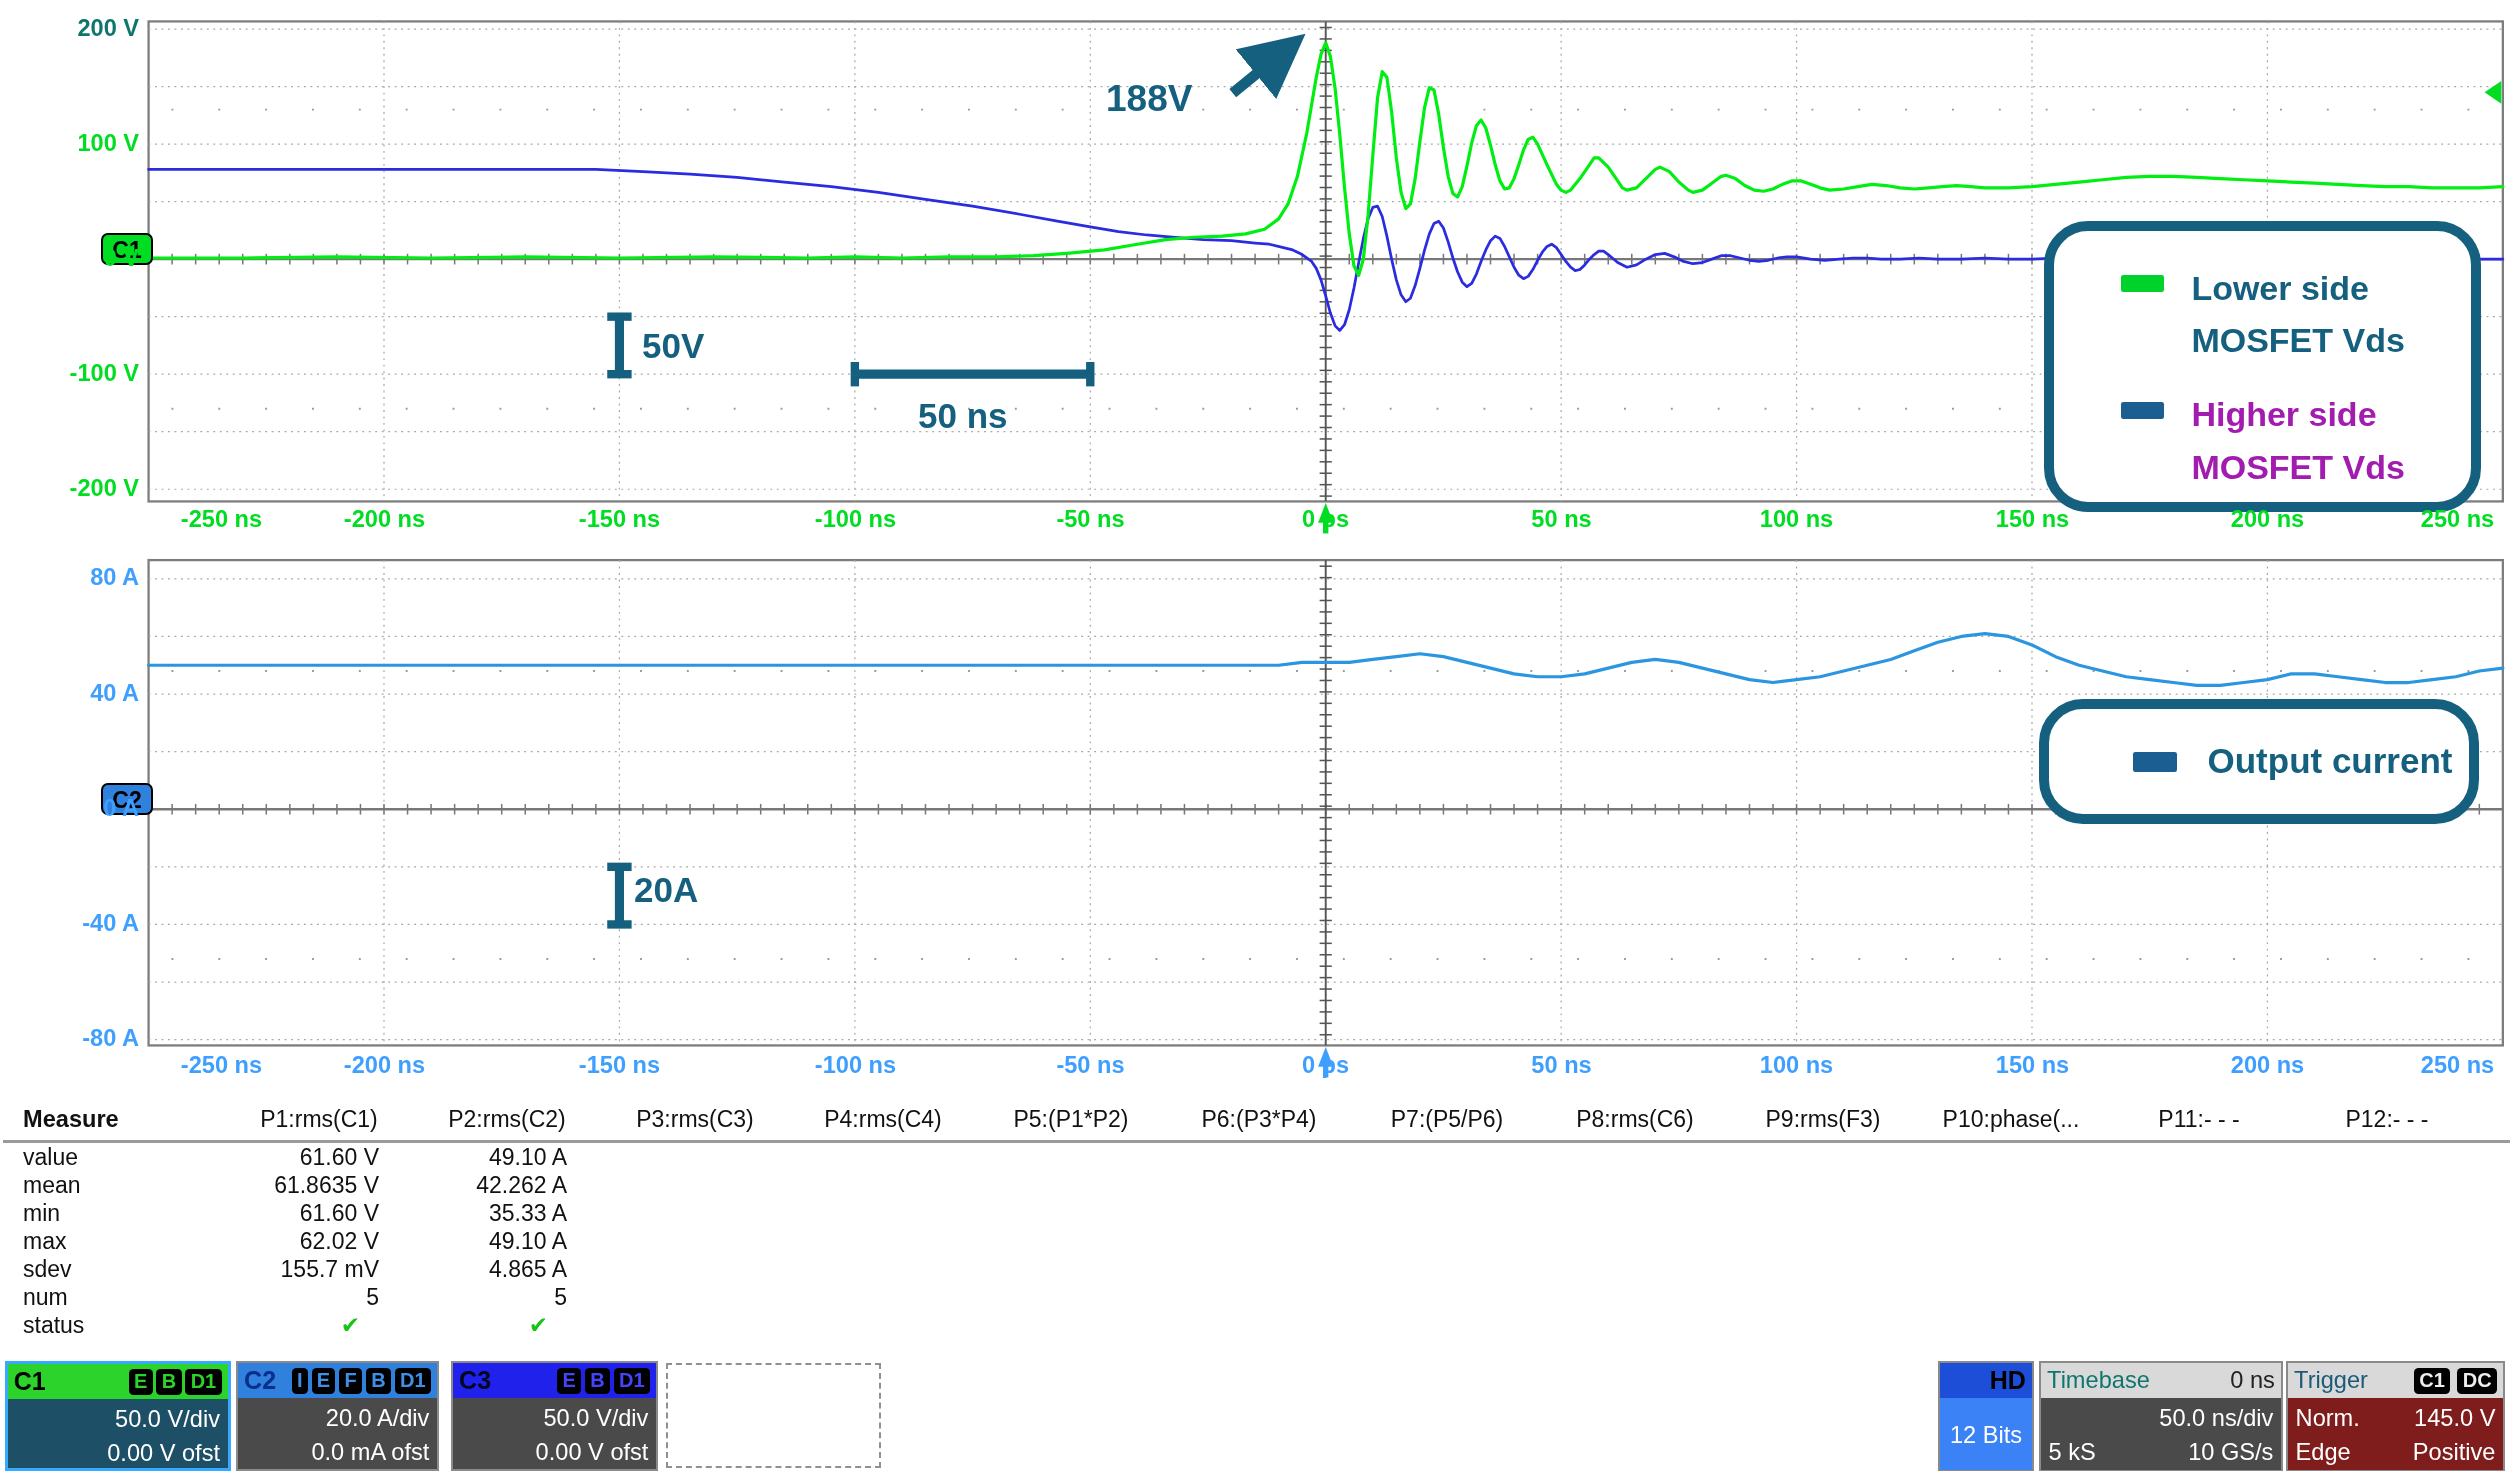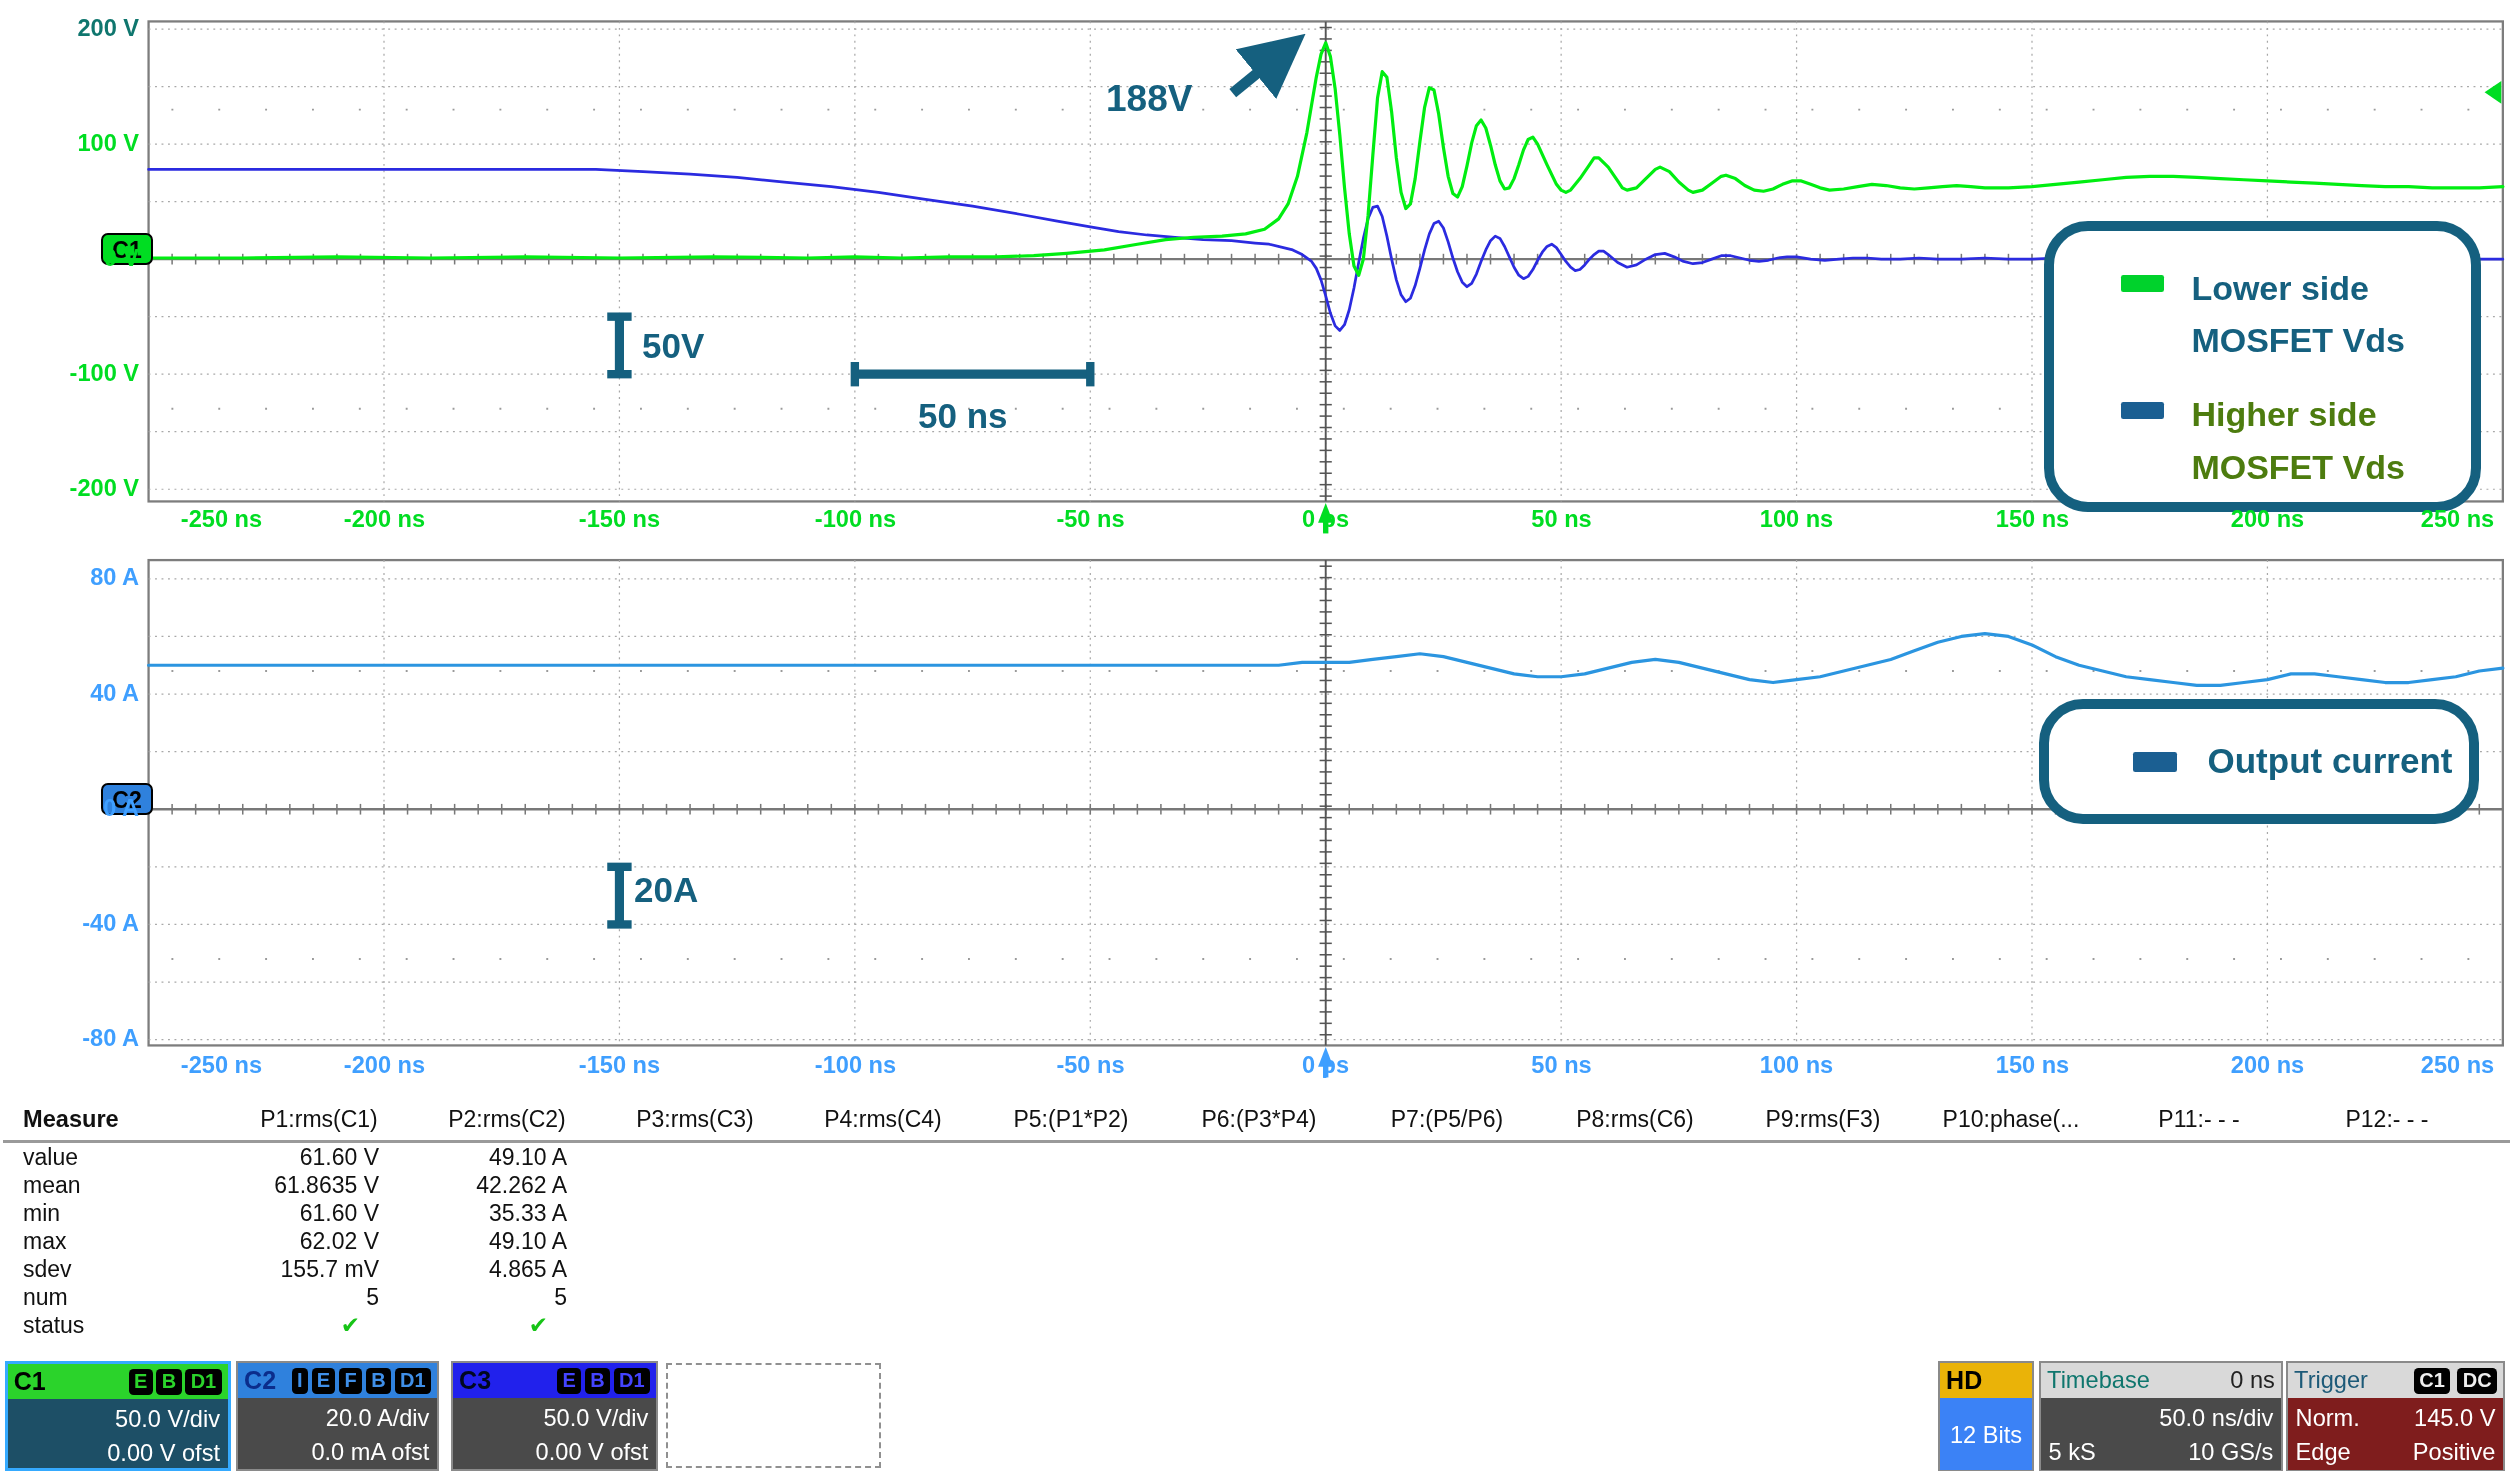--- a/index.html
+++ b/index.html
@@ -402,21 +402,21 @@
   <div class="anno" id="anno-hbar" style="left: 918px; top: 396px; color: rgb(21, 96, 127);">50 ns</div>
   <div class="anno" id="anno-ibar" style="left: 634px; top: 870px; color: rgb(21, 96, 127);">20A</div>
 
   <div class="legend" id="legend-vds" style="left: 2044px; top: 221px; width: 437px; height: 291px; padding: 30.5px 0px 0px 67px; border: 10px solid rgb(21, 96, 127);">
     <div class="legend-item">
       <span class="swatch" id="sw-lower" style="width: 43px; height: 17px; margin: 13.7px 27.4px 0px 0px; background: rgb(0, 210, 44);"></span>
       <span class="legend-text" style="color: rgb(21, 96, 127);"><span>Lower side</span><br><span>MOSFET Vds</span></span>
     </div>
     <div class="legend-item" style="margin-top:21.3px;">
       <span class="swatch" id="sw-higher" style="width: 43px; height: 17px; margin: 13.7px 27.4px 0px 0px; background: rgb(27, 95, 146);"></span>
-      <span class="legend-text" style="color: #4d7c0f;"><span>Higher side</span><br><span>MOSFET Vds</span></span>
+      <span class="legend-text" style="color: #a21caf;"><span>Higher side</span><br><span>MOSFET Vds</span></span>
     </div>
   </div>
 
   <div class="legend" id="legend-current" style="left: 2039px; top: 699px; width: 440px; height: 125px; display: flex; align-items: center; padding-left: 84px; border: 10px solid rgb(21, 96, 127);">
     <span class="swatch" id="sw-current" style="width: 44px; height: 20px; margin-right: 30.5px; background: rgb(27, 95, 146);"></span>
     <span class="legend-text" style="font-size: 35px; color: rgb(21, 96, 127);">Output current</span>
   </div>
 
   <div id="measure">
       <div class="mrow mhead">
@@ -569,21 +569,21 @@
         </div>
         <div class="dbody">
           <div class="right-line">50.0 V/div</div>
           <div class="right-line">0.00 V ofst</div>
         </div>
       </div>
     </div>
   <div class="dashed-box" style="left:666px;width:215px;"></div>
 
   <div class="dbox" style="left:1938px;width:96px;">
-    <div class="dhead" style="background:#eab308;justify-content:flex-start;">
+    <div class="dhead" style="background:#1d4ed8;justify-content:flex-end;">
       <span style="font-size:25px;font-weight:bold;color:#000;">HD</span>
     </div>
     <div class="dbody" style="background:#3b82f6;display:flex;align-items:center;justify-content:center;">
       <span>12 Bits</span>
     </div>
   </div>
 
   <div class="dbox" style="left:2039px;width:244px;">
     <div class="dhead hgrey" style="justify-content:space-between;">
       <span style="font-size:23.6px;color:#0f766e;text-align:center;">Timebase</span>

